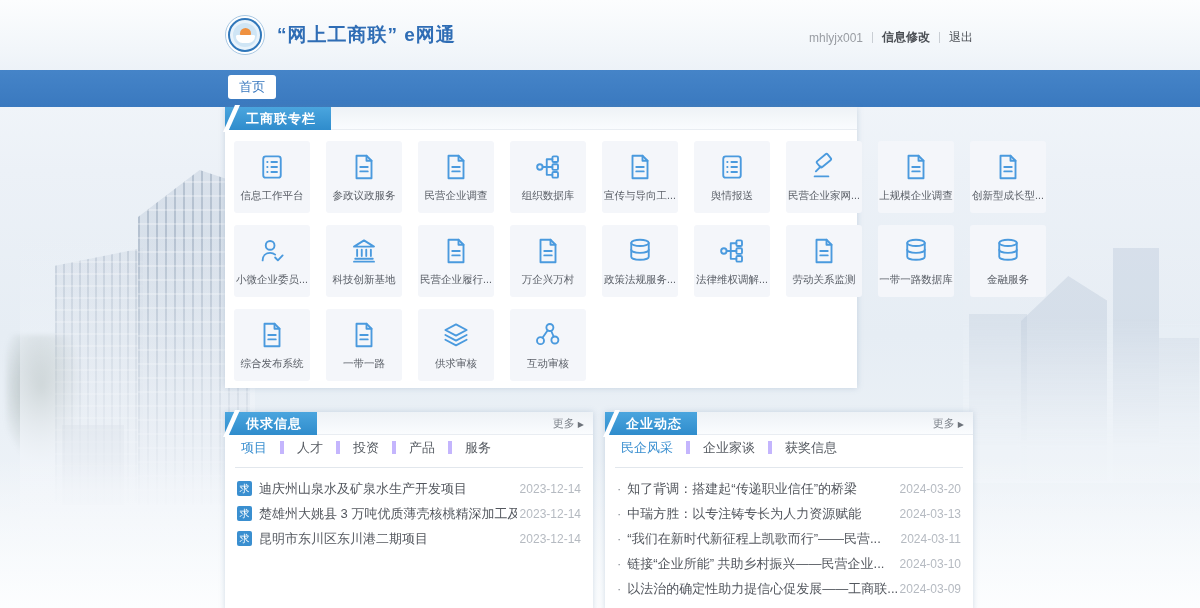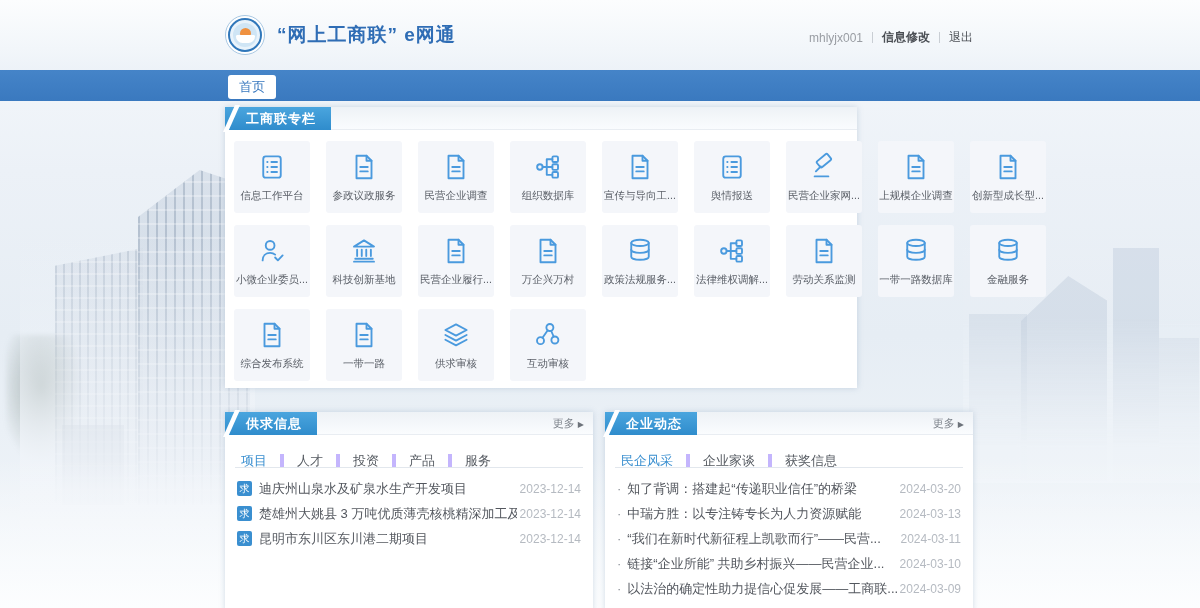--- a/index.html
+++ b/index.html
@@ -63,21 +63,21 @@
   .logo-book { position:absolute; left:50%; bottom:4px; width:19px; height:8px; margin-left:-9.5px;
     background:#fff; border-radius:2px 2px 9px 9px; }
   .site-title { position:absolute; left:52px; top:22px; font-size:19px; font-weight:bold;
     color:#2f6db5; letter-spacing:1px; white-space:nowrap; }
   .user-info { position:absolute; right:2px; top:29px; font-size:12px; color:#999da3; display:flex; align-items:center; }
   .user-info .sep { width:1px; height:11px; background:#c9ced4; margin:0 9px; }
   .user-link { color:#4a4e54; font-weight:bold; cursor:pointer; }
   .user-link.logout { font-weight:normal; color:#4a4e54; }
 
   
-  .navbar { position:absolute; top:70px; left:0; right:0; height:31px; z-index:2;
+  .navbar { position:absolute; top:70px; left:0; right:0; height:37px; z-index:2;
     background:linear-gradient(180deg,#4584c8,#3a79bf); }
   .nav-inner { position:absolute; left:225px; width:750px; height:100%; }
   .home-tab { position:absolute; left:3px; top:5px; background:#fff; color:#3a79bf;
     font-size:13px; padding:3px 11px; border-radius:3px; cursor:pointer; }
 
   
   .panel { position:absolute; background:#fff; z-index:2; box-shadow:0 0 6px rgba(105,135,170,.28); }
   .services-panel { left:225px; top:107px; width:632px; height:281px; }
   .panel-header { position:relative; height:23px;
     background:linear-gradient(180deg,#eef2f6,#fafcfe); border-bottom:1px solid #e9edf2; }
@@ -95,21 +95,21 @@
   .service-tile { width:76px; height:72px; background:#f4f6fa; border-radius:3px;
     display:flex; flex-direction:column; align-items:center; cursor:pointer; }
   .tile-icon { width:30px; height:30px; margin-top:11px; }
   .tile-icon svg { width:100%; height:100%; }
   .tile-label { font-size:10.5px; color:#5b6068; margin-top:7px; white-space:nowrap; }
 
   .info-panel { top:412px; width:368px; height:200px; }
   .info-panel.left { left:225px; }
   .info-panel.right { left:605px; }
 
-  .tab-bar { display:flex; align-items:flex-end; height:27px; margin:6px 10px 0;
+  .tab-bar { display:flex; align-items:flex-start; height:27px; margin:6px 10px 0;
     border-bottom:1px solid #e2e7ed; font-size:13px; }
   .tab { padding:0 13px; color:#555a61; cursor:pointer; border-left:4px solid #c4b5fd; line-height:13px; }
   .tab:first-child { border-left:none; padding-left:6px; }
   .tab.active { color:#3a8fd0; }
 
   .item-list { margin:8px 12px 0; }
   .list-row { display:flex; align-items:center; height:25px; cursor:pointer; }
   .req-badge { flex:none; width:15px; height:15px; margin-right:7px; border-radius:2px;
     background:#3a8fd0; color:#fff; font-size:10px; line-height:15px; text-align:center; }
   .bullet { flex:none; color:#8a8f96; margin-right:6px; font-size:13px; }

